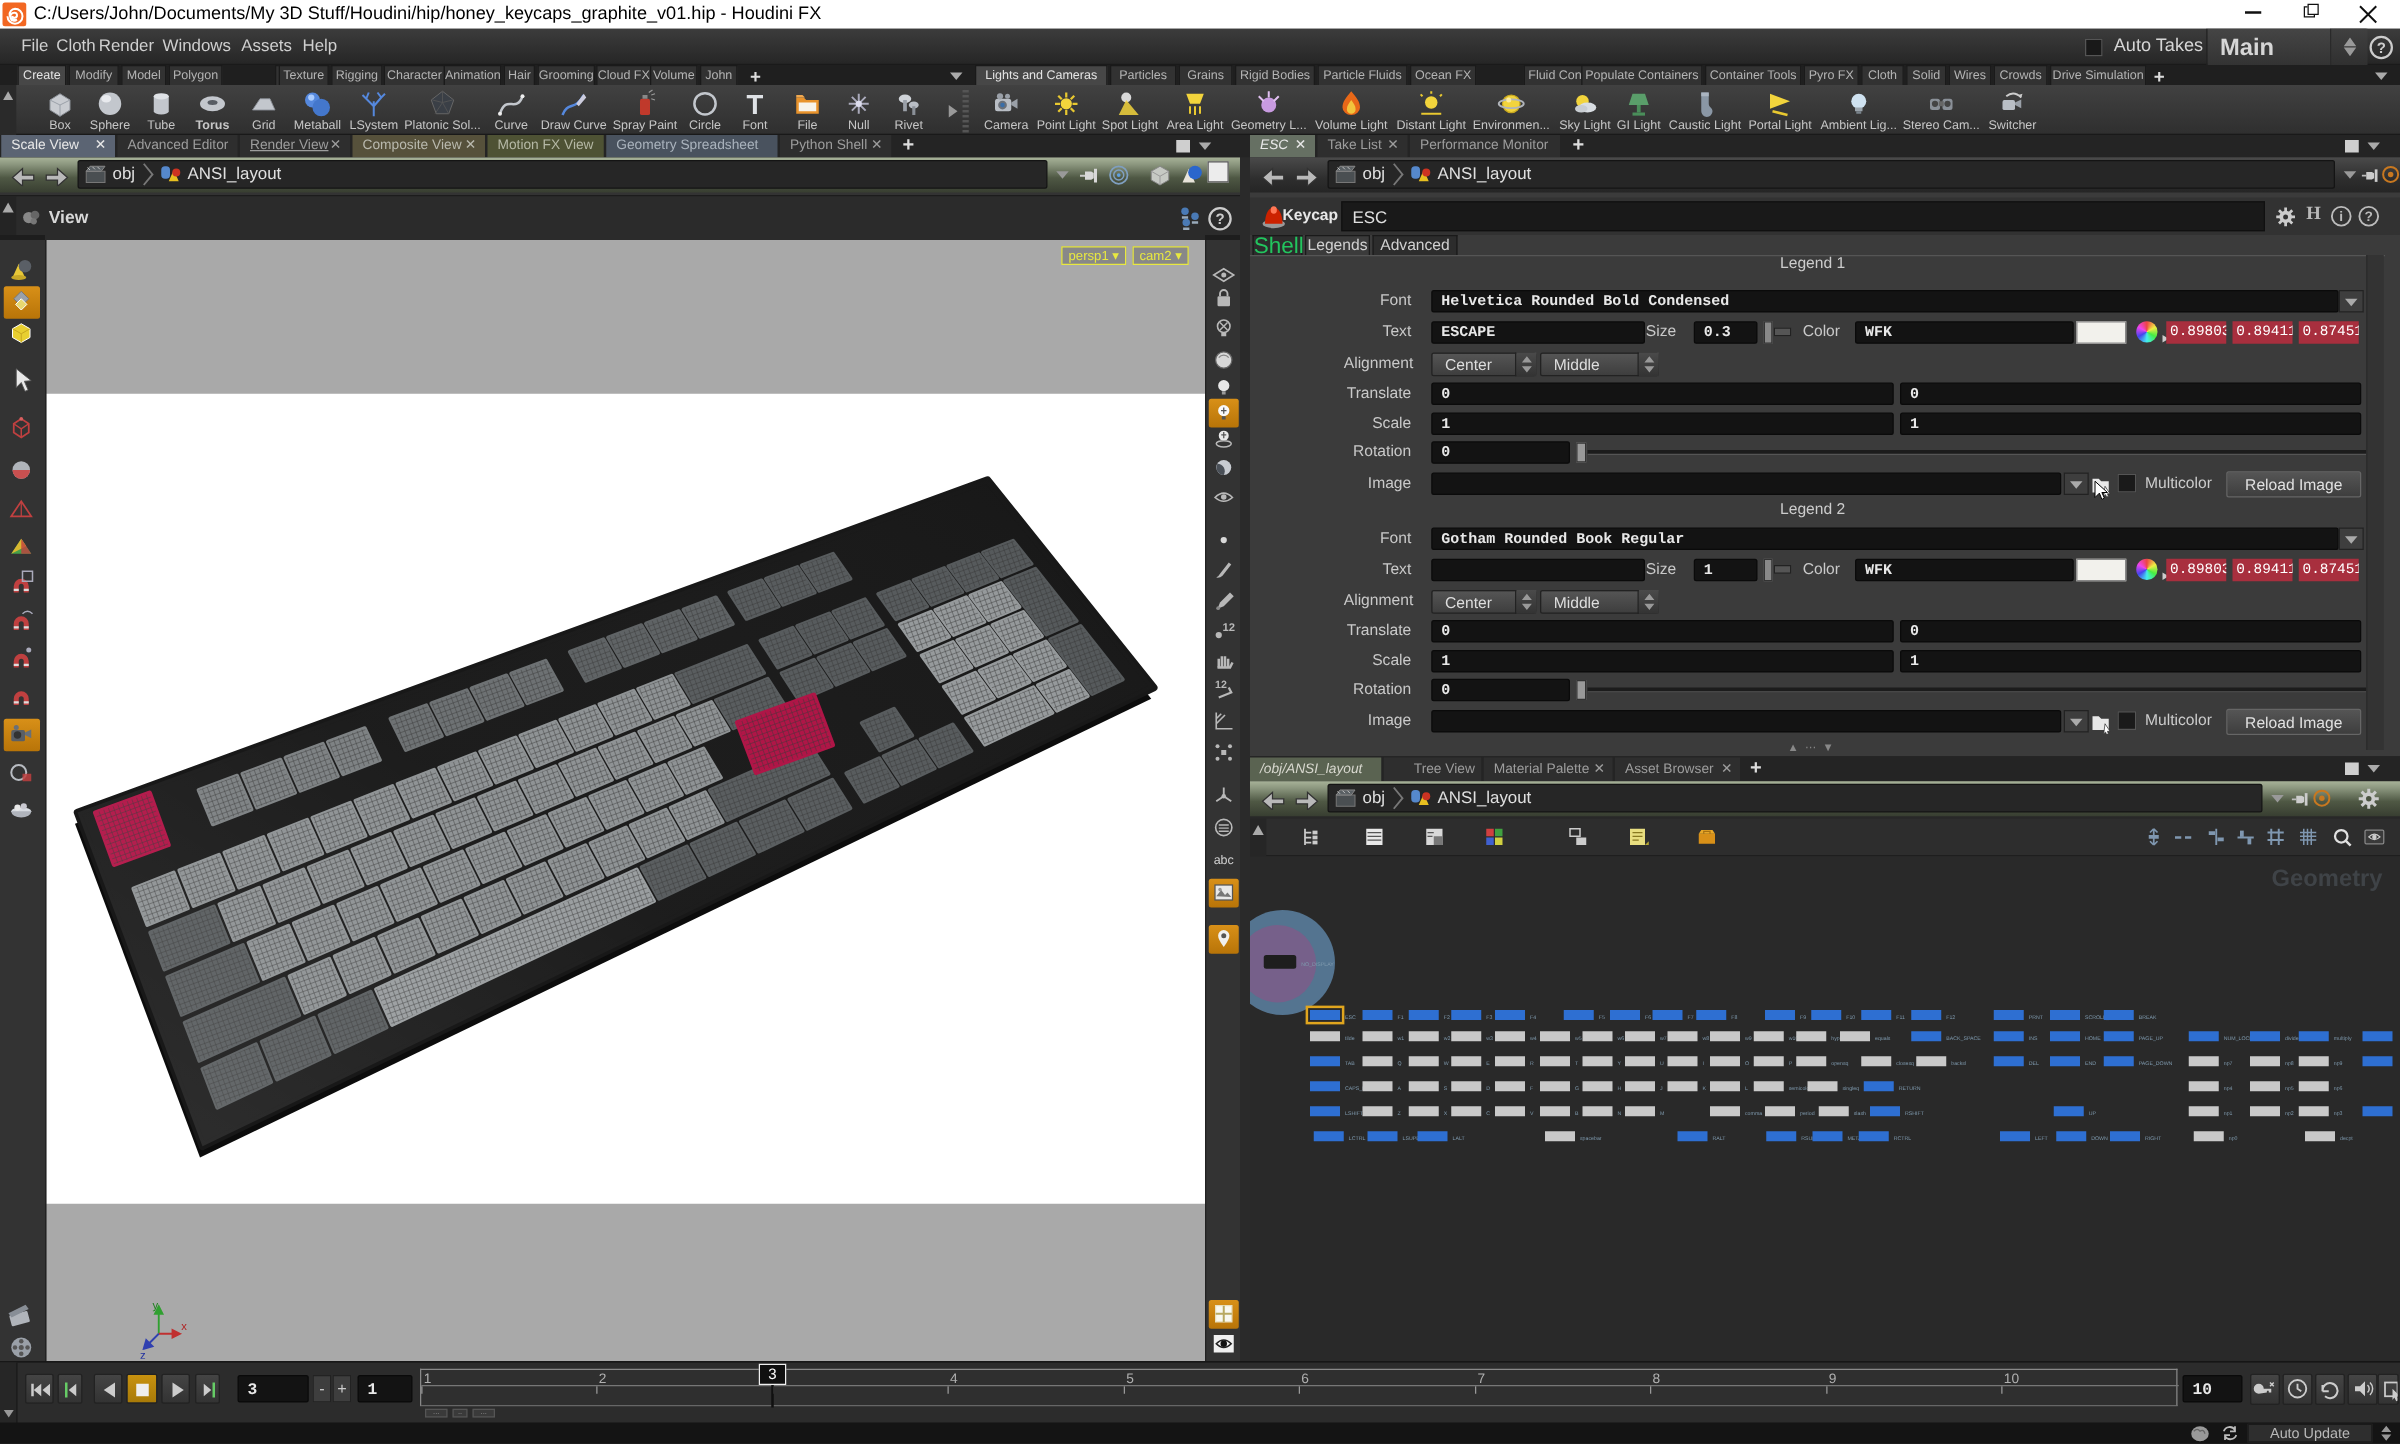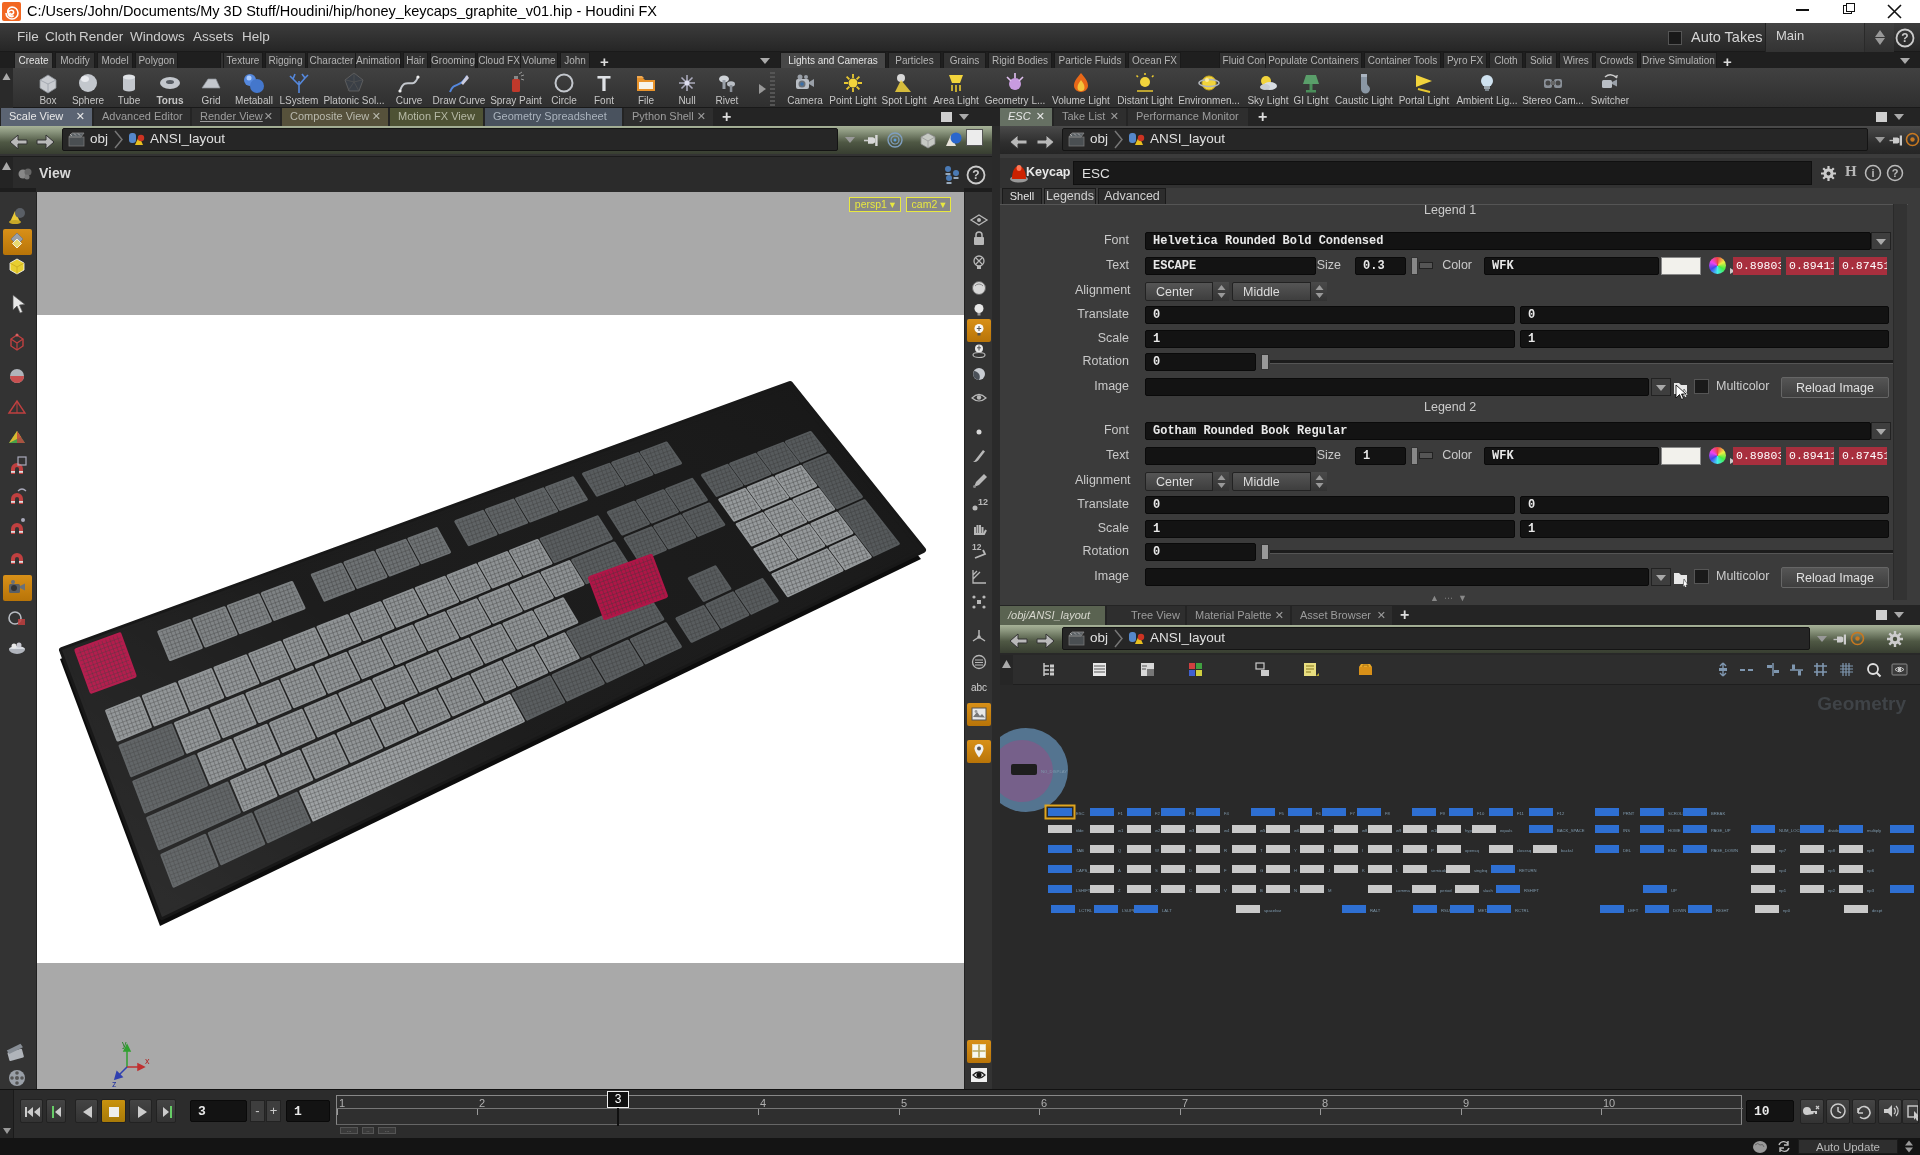--- a/index.html
+++ b/index.html
@@ -25,21 +25,21 @@
     <div class="abs" style="left:0;top:23px;width:1920px;height:29px;background:linear-gradient(#3c3c3c,#262626);border-bottom:1px solid #1a1a1a;">
       <div class="abs" style="left:17px;top:6px;font-size:13.5px;color:#cfcfcf;">File</div>
       <div class="abs" style="left:45px;top:6px;font-size:13.5px;color:#cfcfcf;">Cloth</div>
       <div class="abs" style="left:79px;top:6px;font-size:13.5px;color:#cfcfcf;">Render</div>
       <div class="abs" style="left:130px;top:6px;font-size:13.5px;color:#cfcfcf;">Windows</div>
       <div class="abs" style="left:193px;top:6px;font-size:13.5px;color:#cfcfcf;">Assets</div>
       <div class="abs" style="left:242px;top:6px;font-size:13.5px;color:#cfcfcf;">Help</div>
       <div class="abs" style="left:1668px;top:8px;width:14px;height:14px;background:#191919;border:1px solid #555;"></div>
       <div class="abs" style="left:1691px;top:6px;font-size:14.5px;color:#d6d6d6;">Auto Takes</div>
       <div class="abs" style="left:1765px;top:0;width:128px;height:29px;background:linear-gradient(#454545,#333);border-left:1px solid #222;">
-        <div class="abs" style="left:10px;top:5px;font-size:13px;color:#d6d6d6;">Main</div>
+        <div class="abs" style="left:10px;top:5px;font-size:19px;color:#d6d6d6;font-weight:bold;">Main</div>
         <div class="abs" style="left:98px;top:0;width:30px;height:29px;border-left:1px solid #2a2a2a;background:linear-gradient(#404040,#303030);"><svg width="30" height="29">
             <path d="M15 7 l5 7 h-10z M15 22 l-5-7 h10z" fill="#999"></path>
           </svg></div>
       </div>
       <svg class="abs" style="left:1895px;top:5px" width="20" height="20">
         <circle cx="10" cy="10" r="8.5" fill="none" stroke="#ccc" stroke-width="1.8"></circle>
         <text x="10" y="14" text-anchor="middle" font-size="12" font-weight="bold" fill="#ccc">?</text>
       </svg>
     </div>
     <div class="abs" style="left:0;top:52px;width:1920px;height:16px;background:#1f1f1f;">
@@ -860,21 +860,21 @@
         <div class="abs" style="left:845px;top:5px;font-size:15px;font-weight:bold;color:#b8b8b8;font-family:'Liberation Serif',serif;">H</div>
         <svg class="abs" style="left:864px;top:6px" width="18" height="18">
           <circle cx="9" cy="9" r="7.5" fill="none" stroke="#bbb" stroke-width="1.5"></circle>
           <text x="9" y="13" text-anchor="middle" font-size="11" font-weight="bold" fill="#bbb">i</text>
         </svg>
         <svg class="abs" style="left:886px;top:6px" width="18" height="18">
           <circle cx="9" cy="9" r="7.5" fill="none" stroke="#bbb" stroke-width="1.5"></circle>
           <text x="9" y="13" text-anchor="middle" font-size="11" font-weight="bold" fill="#bbb">?</text>
         </svg>
       </div>
-      <div class="abs" style="left:2px;top:62px;width:40px;height:16px;background:#2c2c2c;border:1px solid #1a1a1a;border-bottom:none;color:#e5e5e5;font-size:11px;text-align:center;line-height:15px;">Shell</div>
+      <div class="abs" style="left:2px;top:62px;width:40px;height:16px;background:#2c2c2c;border:1px solid #1a1a1a;border-bottom:none;color:#22c55e;font-size:18px;text-align:center;line-height:15px;">Shell</div>
       <div class="abs" style="left:44px;top:62px;width:52px;height:16px;background:#3b3b3b;border:1px solid #1a1a1a;border-bottom:none;color:#d0d0d0;font-size:12.5px;text-align:center;line-height:15px;">Legends</div>
       <div class="abs" style="left:98px;top:62px;width:68px;height:16px;background:#2c2c2c;border:1px solid #1a1a1a;border-bottom:none;color:#d0d0d0;font-size:12.5px;text-align:center;line-height:15px;">Advanced</div>
       <div class="abs" style="left:0;top:78px;width:920px;height:1px;background:#555;"></div>
       <div class="abs" style="left:424px;top:77px;font-size:12.5px;color:#ccc;">Legend 1</div>
       <div class="plabel" style="left:75px;top:107px;width:54px;">Font</div>
       <div class="abs fld" style="left:145px;top:106px;width:726px;height:18px;">Helvetica Rounded Bold Condensed</div>
       <div class="abs" style="left:871px;top:106px;width:20px;height:18px;background:#3e3e3e;border:1px solid #222;"><svg width="18" height="16">
           <path d="M4 6 l5 6 5-6z" fill="#aaa"></path>
         </svg></div>
       <div class="plabel" style="left:75px;top:132px;width:54px;">Text</div>

